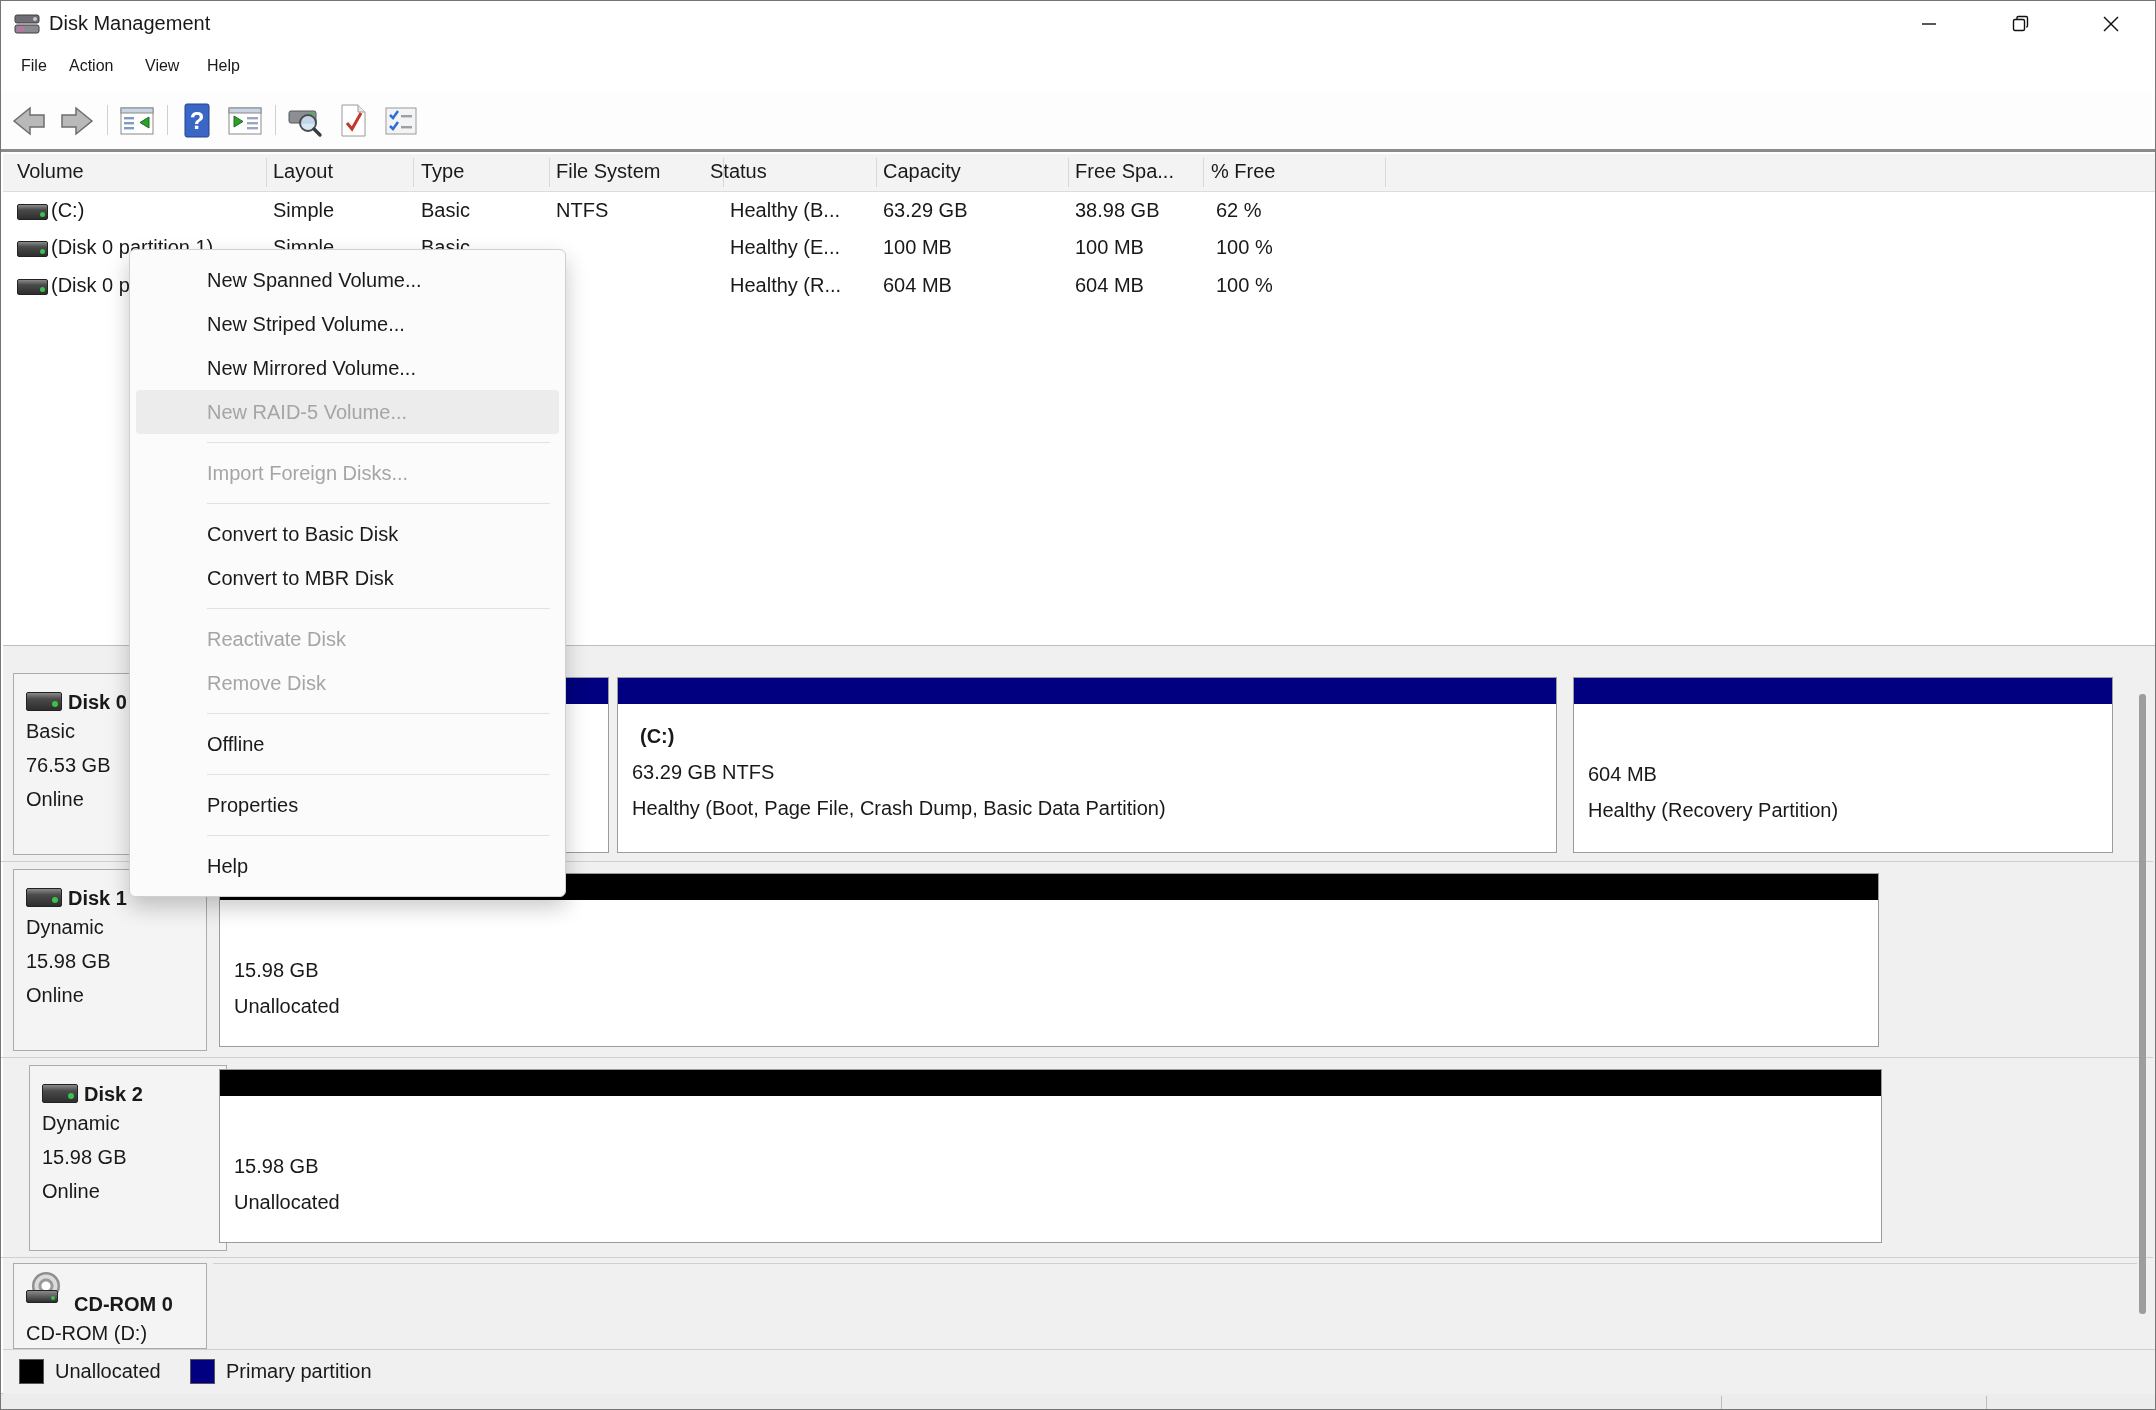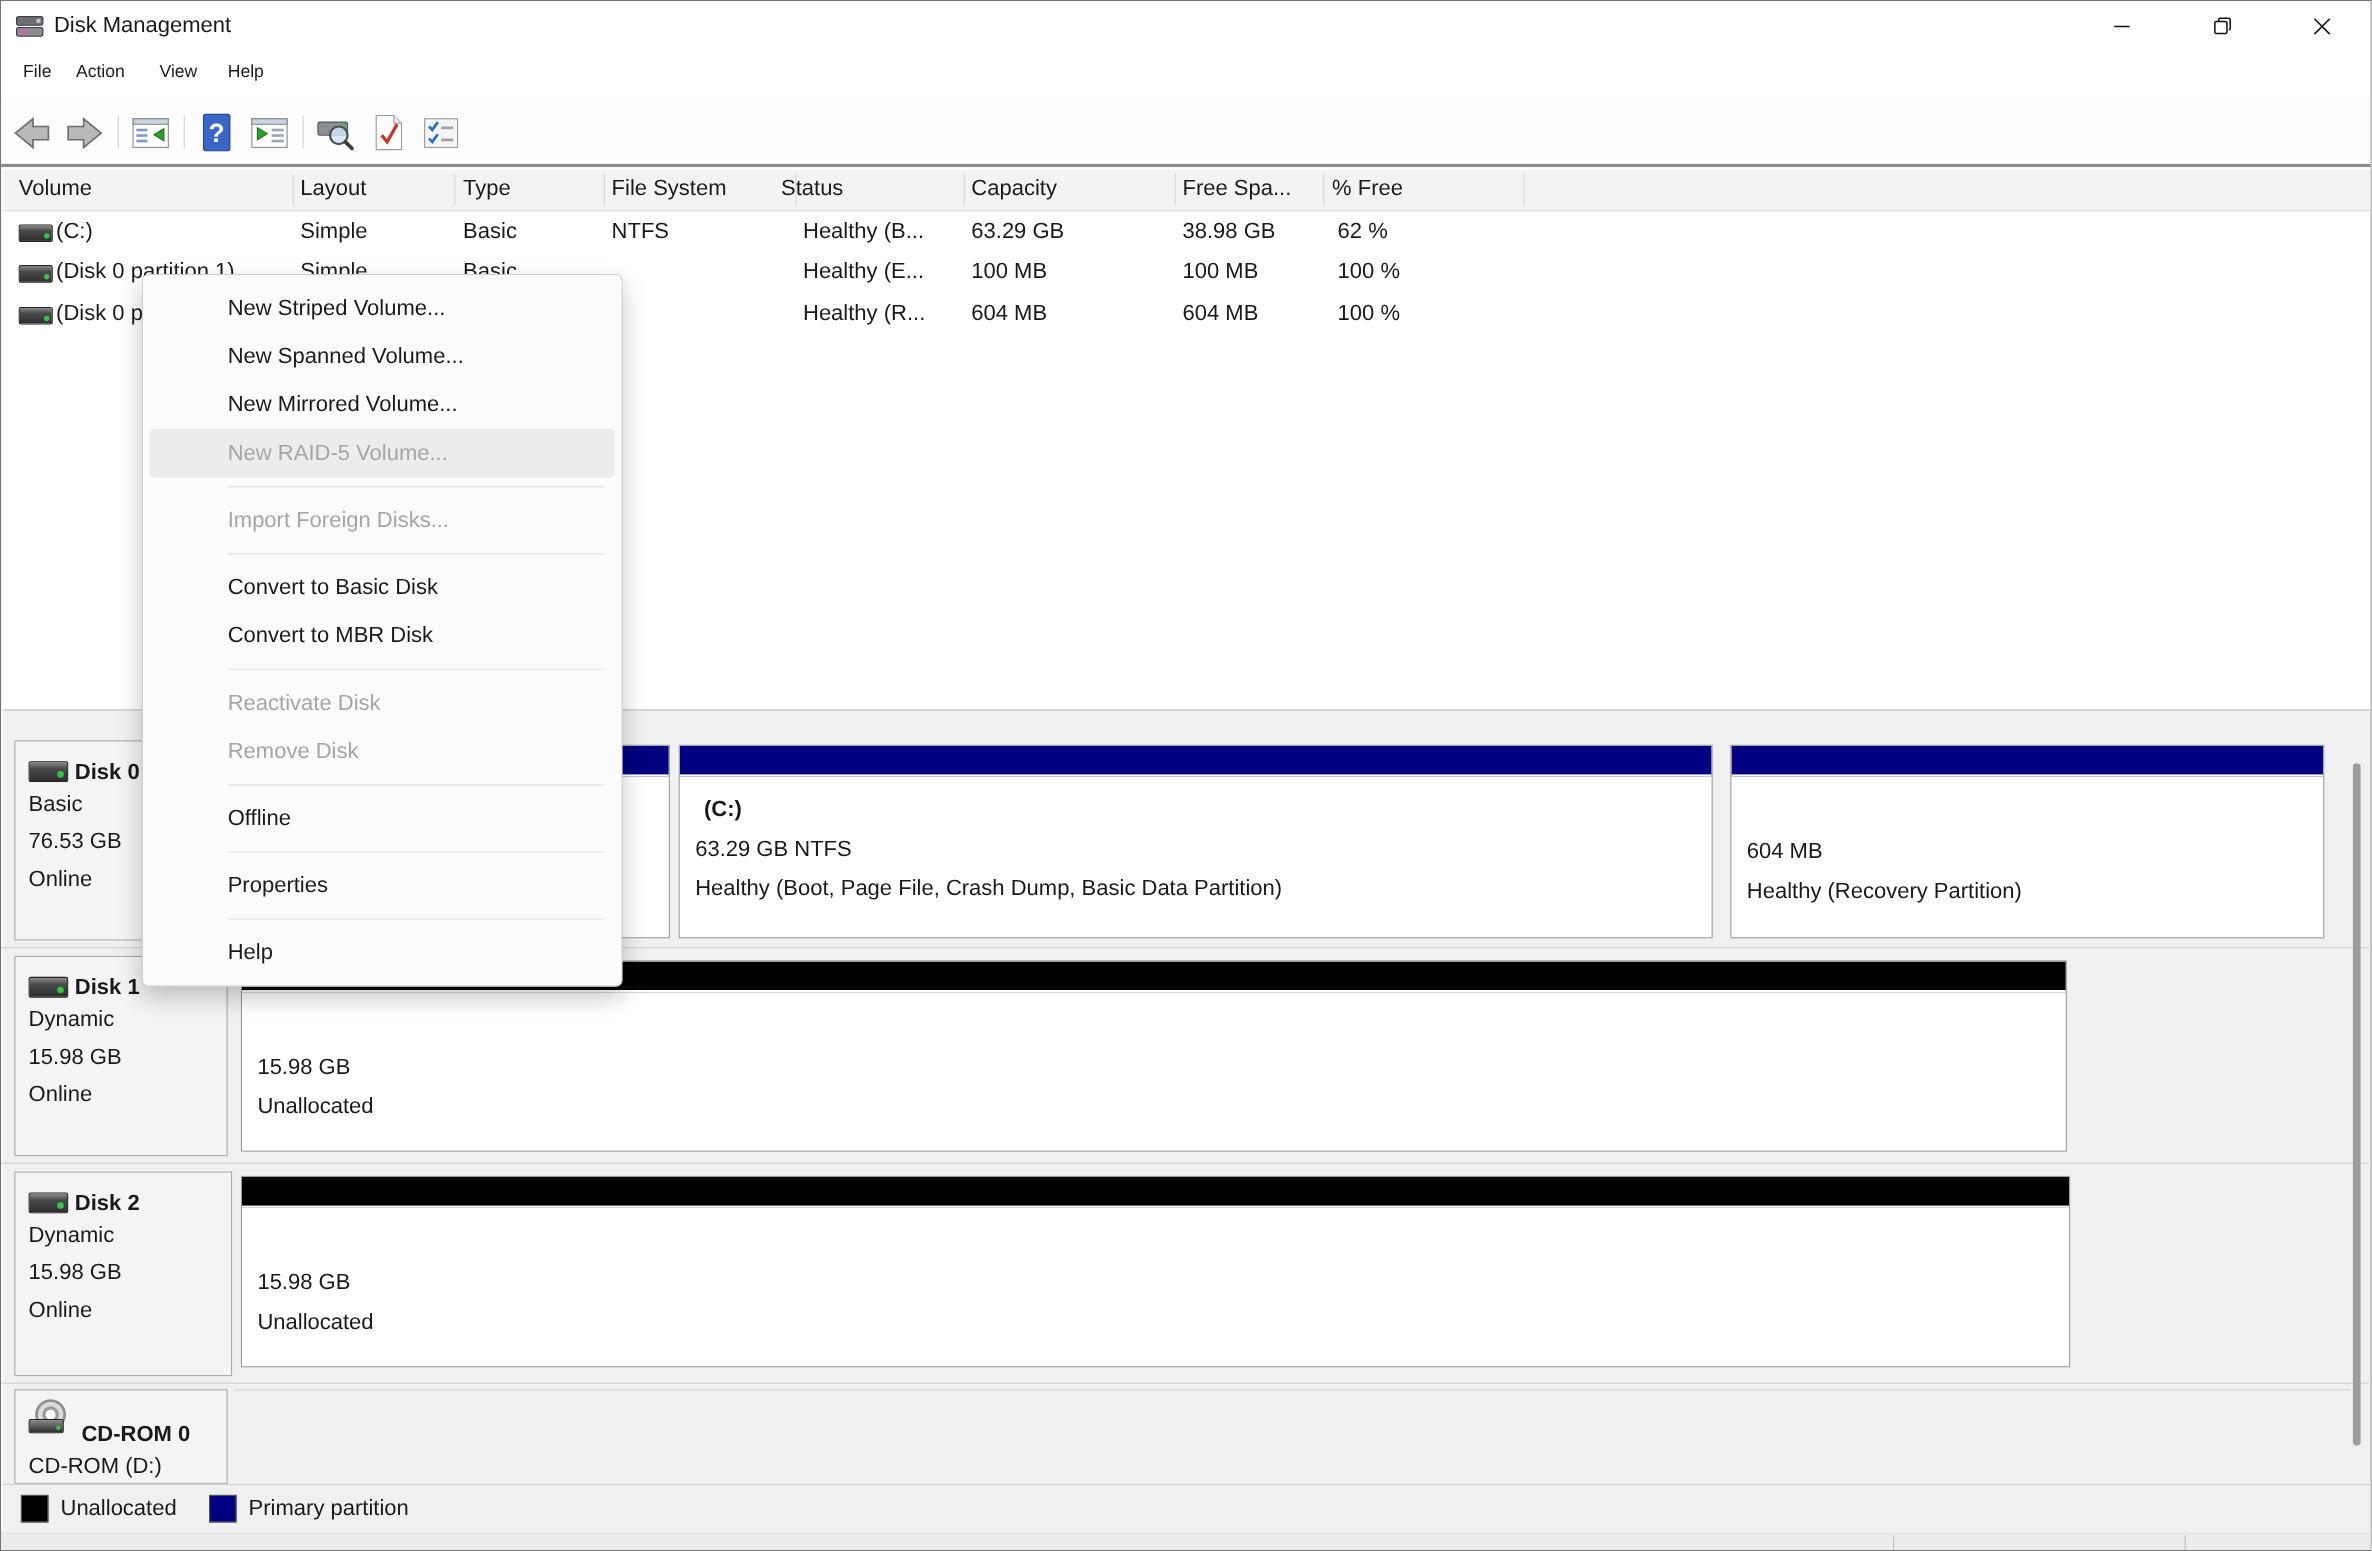--- a/index.html
+++ b/index.html
@@ -266,21 +266,21 @@
   </div>
   <div class="abs part" style="left:218px;top:872px;width:1660px;height:174px">
     <div class="bar bar-unalloc"></div>
     <div class="body" style="padding-top:50px">
       <div>15.98 GB</div>
       <div>Unallocated</div>
     </div>
   </div>
   <div class="abs rowline" style="top:1056px"></div>
 
-  <div class="abs diskbox" style="left:12px;top:1064px;width:198px;height:186px">
+  <div class="abs diskbox" style="left:28px;top:1064px;width:198px;height:186px">
     <span class="dico"></span>
     <div class="diskname">Disk 2</div>
     <div class="diskline">Dynamic</div>
     <div class="diskline">15.98 GB</div>
     <div class="diskline">Online</div>
   </div>
   <div class="abs part" style="left:218px;top:1068px;width:1663px;height:174px">
     <div class="bar bar-unalloc"></div>
     <div class="body" style="padding-top:50px">
       <div>15.98 GB</div>
@@ -305,22 +305,22 @@
     <div class="abs swatch" style="left:187px;background:#000080"></div>
     <span class="t legtext" style="left:223px">Primary partition</span>
   </div>
 
   <div id="statusbar" class="abs">
     <div class="abs ssep" style="left:1720px"></div>
     <div class="abs ssep" style="left:1985px"></div>
   </div>
 
   <div id="ctxmenu" class="abs">
+    <div class="mi">New Spanned Volume...</div>
     <div class="mi">New Striped Volume...</div>
-    <div class="mi">New Spanned Volume...</div>
     <div class="mi">New Mirrored Volume...</div>
     <div class="mi dis hl">New RAID-5 Volume...</div>
     <div class="msep"></div>
     <div class="mi dis">Import Foreign Disks...</div>
     <div class="msep"></div>
     <div class="mi">Convert to Basic Disk</div>
     <div class="mi">Convert to MBR Disk</div>
     <div class="msep"></div>
     <div class="mi dis">Reactivate Disk</div>
     <div class="mi dis">Remove Disk</div>

